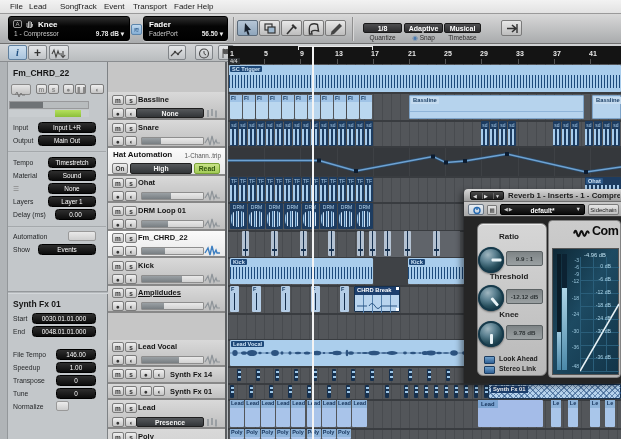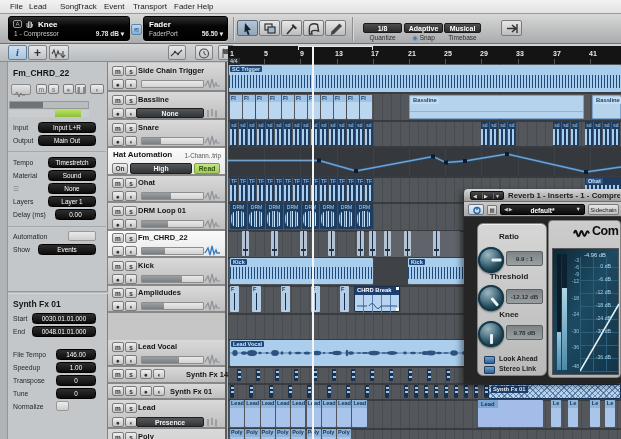--- a/index.html
+++ b/index.html
@@ -220,33 +220,20 @@
       <div class="ibox" style="left:56px;top:300px;width:40px;height:11px;line-height:10px;">1.00</div>
   <div class="ilabel" style="left:13px;top:315px;">Transpose</div>
       <div class="ibox" style="left:56px;top:313px;width:40px;height:11px;line-height:10px;">0</div>
   <div class="ilabel" style="left:13px;top:328px;">Tune</div>
       <div class="ibox" style="left:56px;top:326px;width:40px;height:11px;line-height:10px;">0</div>
   <div class="ilabel" style="left:13px;top:341px;">Normalize</div>
       <div style="position:absolute;left:56px;top:339px;width:13px;height:10px;background:linear-gradient(#ececec,#cdcdcd);border:1px solid #999;border-radius:2px;"></div>
 </div>
 
 <div id="tracklist" class="abs">
-<div class="trow" style="top:1px;height:29px;">
-  <div class="mbtn" style="left:4px;top:3px;">m</div>
-        <div class="mbtn" style="left:17px;top:3px;">s</div>
-  <div class="tname">Side Chain Trigger</div>
-  <div class="mbtn" style="left:4px;top:16px;">●</div>
-        <div class="mbtn" style="left:17px;top:16px;">◖</div>
-  <div class="tslider">
-          <i style="width:0;"></i>
-        </div>
-  <svg style="position:absolute;left:96px;top:15px;" width="17" height="12" viewBox="0 0 17 12">
-          <path d="M1 8 L4 3 L6 10 L8 1 L10 9 L12 5 L13 8 H16" stroke="#8f959a" stroke-width="1.2" fill="none"></path>
-        </svg>
-</div>
 <div class="trow" style="top:30px;height:28px;">
   <div class="mbtn" style="left:4px;top:3px;">m</div>
         <div class="mbtn" style="left:17px;top:3px;">s</div>
   <div class="tname">Bassline</div>
   <div class="mbtn" style="left:4px;top:16px;">●</div>
         <div class="mbtn" style="left:17px;top:16px;">◖</div>
   <div class="tdrop">None</div>
   <svg style="position:absolute;left:98px;top:16px;" width="14" height="11" viewBox="0 0 14 11">
           <path d="M2 2 V9 M6 1 V8 M10 2.5 V9.5" stroke="#90969b" stroke-width="1.6"></path>
         </svg>
@@ -319,21 +306,21 @@
   <div class="tslider">
           <i style="width:40px;"></i>
         </div>
   <svg style="position:absolute;left:96px;top:15px;" width="17" height="12" viewBox="0 0 17 12">
           <path d="M1 8 L4 3 L6 10 L8 1 L10 9 L12 5 L13 8 H16" stroke="#8f959a" stroke-width="1.2" fill="none"></path>
         </svg>
 </div>
 <div class="trow" style="top:224px;height:27px;">
   <div class="mbtn" style="left:4px;top:2px;">m</div>
         <div class="mbtn" style="left:17px;top:2px;">s</div>
-  <div class="tname" style="top:2px;">Amplidudes</div>
+  <div class="tname" style="top:2px;text-decoration:underline;">Amplidudes</div>
   <div class="mbtn" style="left:4px;top:15px;">●</div>
         <div class="mbtn" style="left:17px;top:15px;">◖</div>
   <div class="tslider" style="top:16px;">
           <i style="width:22px;"></i>
         </div>
   <svg style="position:absolute;left:96px;top:14px;" width="17" height="12" viewBox="0 0 17 12">
           <path d="M1 8 L4 3 L6 10 L8 1 L10 9 L12 5 L13 8 H16" stroke="#8f959a" stroke-width="1.2" fill="none"></path>
         </svg>
 </div>
 <div class="trow" style="top:278px;height:27px;">
@@ -347,21 +334,21 @@
         </div>
   <svg style="position:absolute;left:96px;top:14px;" width="17" height="12" viewBox="0 0 17 12">
           <path d="M1 8 L4 3 L6 10 L8 1 L10 9 L12 5 L13 8 H16" stroke="#8f959a" stroke-width="1.2" fill="none"></path>
         </svg>
 </div>
 <div class="trow" style="top:305px;height:17px;">
   <div class="mbtn" style="left:4px;top:2px;">m</div>
         <div class="mbtn" style="left:17px;top:2px;">s</div>
   <div class="mbtn" style="left:32px;top:2px;">●</div>
         <div class="mbtn" style="left:45px;top:2px;">◖</div>
-  <div class="tname" style="left:62px;top:3px;margin-left:16px;">Synth Fx 14</div>
+  <div class="tname" style="left:62px;top:3px;">Synth Fx 14</div>
 </div>
 <div class="trow" style="top:322px;height:16px;">
   <div class="mbtn" style="left:4px;top:2px;">m</div>
         <div class="mbtn" style="left:17px;top:2px;">s</div>
   <div class="mbtn" style="left:32px;top:2px;">●</div>
         <div class="mbtn" style="left:45px;top:2px;">◖</div>
   <div class="tname" style="left:62px;top:3px;">Synth Fx 01</div>
 </div>
 <div class="trow" style="top:338px;height:29px;">
   <div class="mbtn" style="left:4px;top:3px;">m</div>

